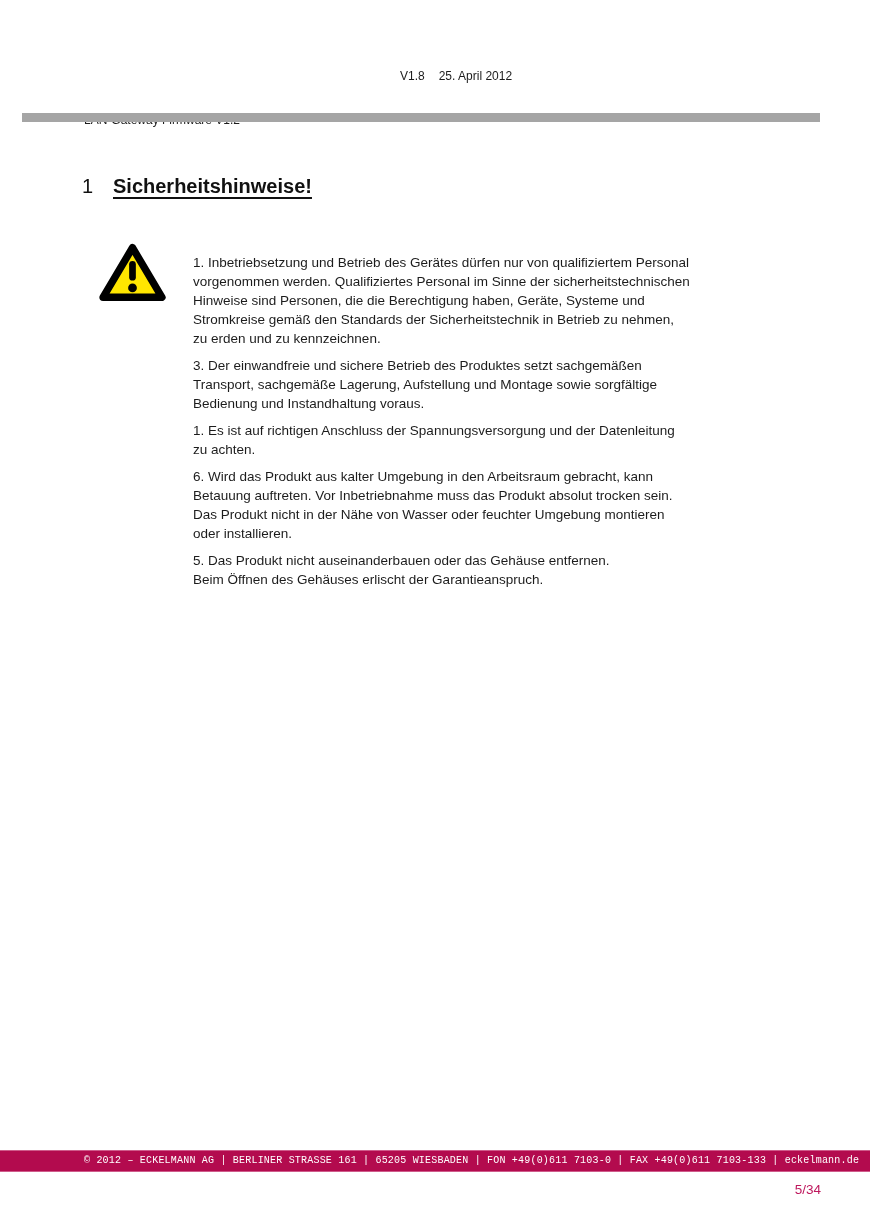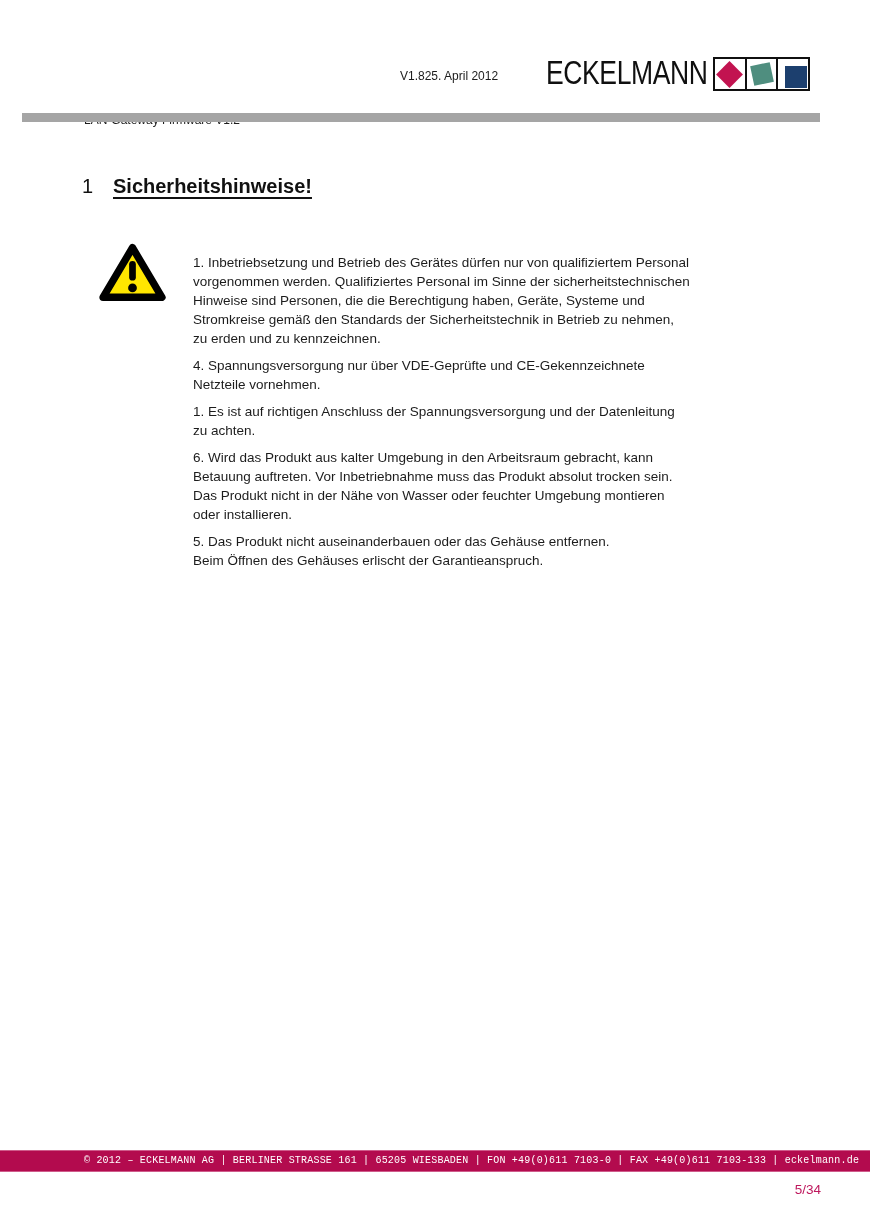--- a/index.html
+++ b/index.html
@@ -3,21 +3,21 @@
 <meta charset="utf-8">
 <style>
   * { margin:0; padding:0; box-sizing:border-box; }
   html,body { background:#ffffff; }
   body { width:870px; height:1230px; font-family:"Liberation Sans", sans-serif; color:#1c1c1c; }
   .page { position:relative; width:870px; height:1230px; background:#fff; overflow:hidden; }
 
   
   .hdr-left  { position:absolute; left:84px;  top:69px; font-size:12px; white-space:pre;margin-top:44px; }
   .hdr-mid   { position:absolute; left:400px; top:69px; font-size:12px; white-space:pre; }
-  .hdr-mid .date { }
+  .hdr-mid .date { margin-left:14px; }
   .logo      { position:absolute; left:546px; top:52px; width:266px; height:38px; }
   .logo-text { position:absolute; left:0; top:1px; font-size:34px; font-weight:400; color:#101010;
                transform:scaleX(0.78); transform-origin:left center; letter-spacing:-0.5px; white-space:pre; }
   .logo-box  { position:absolute; right:2px; top:5px; width:97px; height:34px; border:2px solid #101010;
                display:flex; }
   .logo-cell { position:relative; flex:1; border-left:2px solid #101010; overflow:hidden; }
   .logo-cell:first-child { border-left:none; }
   .sq-diamond { position:absolute; left:5px; top:6px; width:19px; height:19px; background:#c21350; transform:rotate(45deg); }
   .sq-teal    { position:absolute; left:5px; top:5px; width:20px; height:20px; background:#4f8e7f; transform:rotate(-12deg); }
   .sq-navy    { position:absolute; right:1px; bottom:1px; width:22px; height:22px; background:#1c3f6e; }
@@ -44,34 +44,20 @@
   .page-num { position:absolute; right:49px; top:1182px; font-size:13.5px; color:#be185d; }
 </style>
 </head>
 <body>
 
 <div class="page">
 
   <div class="hdr-left">LAN-Gateway Firmware V1.2</div>
   <div class="hdr-mid"><span>V1.8</span><span class="date">25. April 2012</span></div>
 
-  <div class="logo">
-    <div class="logo-text">ECKELMANN</div>
-    <div class="logo-box">
-      <div class="logo-cell">
-          <div class="sq-diamond"></div>
-        </div>
-      <div class="logo-cell">
-          <div class="sq-teal"></div>
-        </div>
-      <div class="logo-cell">
-          <div class="sq-navy"></div>
-        </div>
-    </div>
-  </div>
 
   <div class="gray-bar"></div>
 
   <div class="sec-title">
     <span class="sec-num">1</span><span class="sec-text">Sicherheitshinweise!</span>
   </div>
 
   <div class="warn-icon">
     <svg width="67" height="59" viewBox="0 0 100 88" xmlns="http://www.w3.org/2000/svg">
       <polygon points="50,7 94,81 6,81" fill="#ffe600" stroke="#000000" stroke-width="11" stroke-linejoin="round"></polygon>
@@ -79,22 +65,23 @@
       <circle cx="50" cy="67" r="6.5" fill="#000"></circle>
     </svg>
   </div>
 
   <div class="paras">
     <p>1. Inbetriebsetzung und Betrieb des Gerätes dürfen nur von qualifiziertem Personal
 vorgenommen werden. Qualifiziertes Personal im Sinne der sicherheitstechnischen
 Hinweise sind Personen, die die Berechtigung haben, Geräte, Systeme und
 Stromkreise gemäß den Standards der Sicherheitstechnik in Betrieb zu nehmen,
 zu erden und zu kennzeichnen.</p>
-    <p>4. Spannungsversorgung nur über VDE-Geprüfte und CE-Gekennzeichnete
-Netzteile vornehmen.</p>
+    <p>3. Der einwandfreie und sichere Betrieb des Produktes setzt sachgemäßen
+Transport, sachgemäße Lagerung, Aufstellung und Montage sowie sorgfältige
+Bedienung und Instandhaltung voraus.</p>
     <p>1. Es ist auf richtigen Anschluss der Spannungsversorgung und der Datenleitung
 zu achten.</p>
     <p>6. Wird das Produkt aus kalter Umgebung in den Arbeitsraum gebracht, kann
 Betauung auftreten. Vor Inbetriebnahme muss das Produkt absolut trocken sein.
 Das Produkt nicht in der Nähe von Wasser oder feuchter Umgebung montieren
 oder installieren.</p>
     <p>5. Das Produkt nicht auseinanderbauen oder das Gehäuse entfernen.
 Beim Öffnen des Gehäuses erlischt der Garantieanspruch.</p>
   </div>
 

